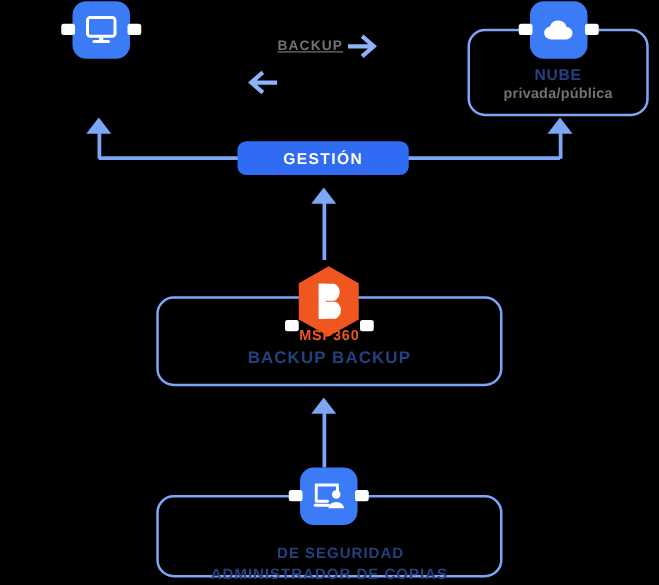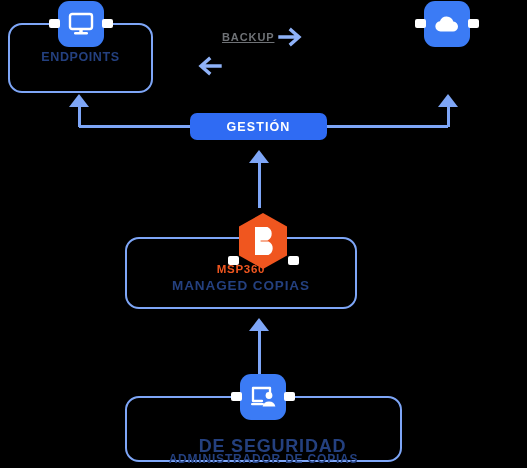--- a/index.html
+++ b/index.html
@@ -126,33 +126,34 @@
     width: 52px;
     height: 58px;
     z-index: 6;
   }
 </style>
 </head>
 <body>
 
 <div id="stage">
 
-  <div class="card" id="endpoints-card" style="left:8px; top:23px; width:145px; height:70px;">
-    <div class="card-label t-navy" style="top:24px; font-size:12.5px;">ENDPOINTS</div>
-  </div>
   <div class="badge" id="endpoints-badge" style="left:58px; top:1px;">
     <div class="notch left"></div>
     <div class="notch right"></div>
     <svg width="26" height="24" viewBox="0 0 26 24" aria-hidden="true">
       <rect x="2" y="2" width="22" height="15" rx="2.2" fill="none" stroke="#ffffff" stroke-width="2.4"></rect>
       <rect x="11.3" y="17" width="3.4" height="3" fill="#ffffff"></rect>
       <rect x="6" y="20" width="14" height="2.4" rx="1.2" fill="#ffffff"></rect>
     </svg>
   </div>
 
+  <div class="card" id="cloud-card" style="left:374px; top:23px; width:145px; height:70px;">
+    <div class="card-label t-navy" style="top:27px; font-size:12.5px;">NUBE</div>
+    <div class="card-label t-gray" style="top:43px; font-size:11.5px; letter-spacing:0.2px;">privada/pública</div>
+  </div>
   <div class="badge" id="cloud-badge" style="left:424px; top:1px;">
     <div class="notch left"></div>
     <div class="notch right"></div>
     <svg width="28" height="20" viewBox="0 0 28 20" aria-hidden="true">
       <path d="M7.5 17.5a5.2 5.2 0 0 1-.6-10.36A7 7 0 0 1 20.3 7.6a4.95 4.95 0 0 1-.5 9.9z" fill="#ffffff"></path>
     </svg>
   </div>
 
   <div class="hdr-text t-gray" style="left:222px; top:31px;text-decoration:underline;">BACKUP</div>
   <svg class="chev" style="left:278px; top:27px;" width="26" height="20" aria-hidden="true">
@@ -173,40 +174,40 @@
   <div class="vline" style="left:446.5px; top:105px; height:22px;"></div>
   <div class="arrowhead-up" style="left:438px; top:94px;"></div>
 
   <div id="gestion-box">
     <span class="t-white">GESTIÓN</span>
   </div>
 
   <div class="vline" style="left:257.5px; top:162px; height:46px;"></div>
   <div class="arrowhead-up" style="left:249px; top:150px;"></div>
 
-  <div class="card" id="msp-card" style="left:125px; top:237px; width:232px; height:72px;">
+  <div class="card" id="msp-card" style="left:125px; top:237px; width:277px; height:72px;">
     <div class="card-label t-orange" style="top:23px; font-size:11.5px; letter-spacing:0.7px;">MSP360</div>
-    <div class="card-label t-navy" style="top:38px; font-size:13.5px; letter-spacing:0.9px;">MANAGED COPIAS</div>
+    <div class="card-label t-navy" style="top:38px; font-size:13.5px; letter-spacing:0.9px;">BACKUP BACKUP</div>
   </div>
 
   <div class="notch" style="left:228px; top:256px;"></div>
   <div class="notch" style="left:288px; top:256px;"></div>
   <svg id="msp-hex" style="left:237px; top:212px;" viewBox="0 0 52 58" aria-hidden="true">
     <path d="M26 1 L50 14.5 L50 43.5 L26 57 L2 43.5 L2 14.5 Z" fill="#f0561f"></path>
     <path d="M18 15 H30.5 a7.6 7.6 0 0 1 0 13.6 H18 Z
              M18 29.4 H31.5 a7.6 7.6 0 0 1 0 13.6 H18 Z" fill="#ffffff"></path>
     <rect x="18" y="15" width="5.6" height="28" fill="#ffffff"></rect>
   </svg>
 
   <div class="vline" style="left:257.5px; top:330px; height:44px;"></div>
   <div class="arrowhead-up" style="left:249px; top:318px;"></div>
 
   <div class="card" id="admin-card" style="left:125px; top:396px; width:277px; height:66px;">
     <div class="card-label t-navy" style="top:22px; font-size:12px; letter-spacing:0.8px;margin-top:32px;">ADMINISTRADOR DE COPIAS</div>
-    <div class="card-label t-navy" style="top:37px; font-size:18px; letter-spacing:0.8px;margin-left:18px;">DE SEGURIDAD</div>
+    <div class="card-label t-navy" style="top:37px; font-size:12px; letter-spacing:0.8px;margin-left:18px;">DE SEGURIDAD</div>
   </div>
   <div class="badge" id="admin-badge" style="left:240px; top:374px;">
     <div class="notch left"></div>
     <div class="notch right"></div>
     <svg width="26" height="24" viewBox="0 0 26 24" aria-hidden="true">
       <path d="M3 3 H20 V8 M3 3 V16 H12" fill="none" stroke="#ffffff" stroke-width="2.3" stroke-linecap="round" stroke-linejoin="round"></path>
       <rect x="1" y="18" width="13" height="2.3" rx="1.1" fill="#ffffff"></rect>
       <circle cx="19" cy="10.5" r="3.4" fill="#ffffff"></circle>
       <path d="M12.6 21.5 a6.6 6.6 0 0 1 12.8 0 z" fill="#ffffff"></path>
     </svg>

